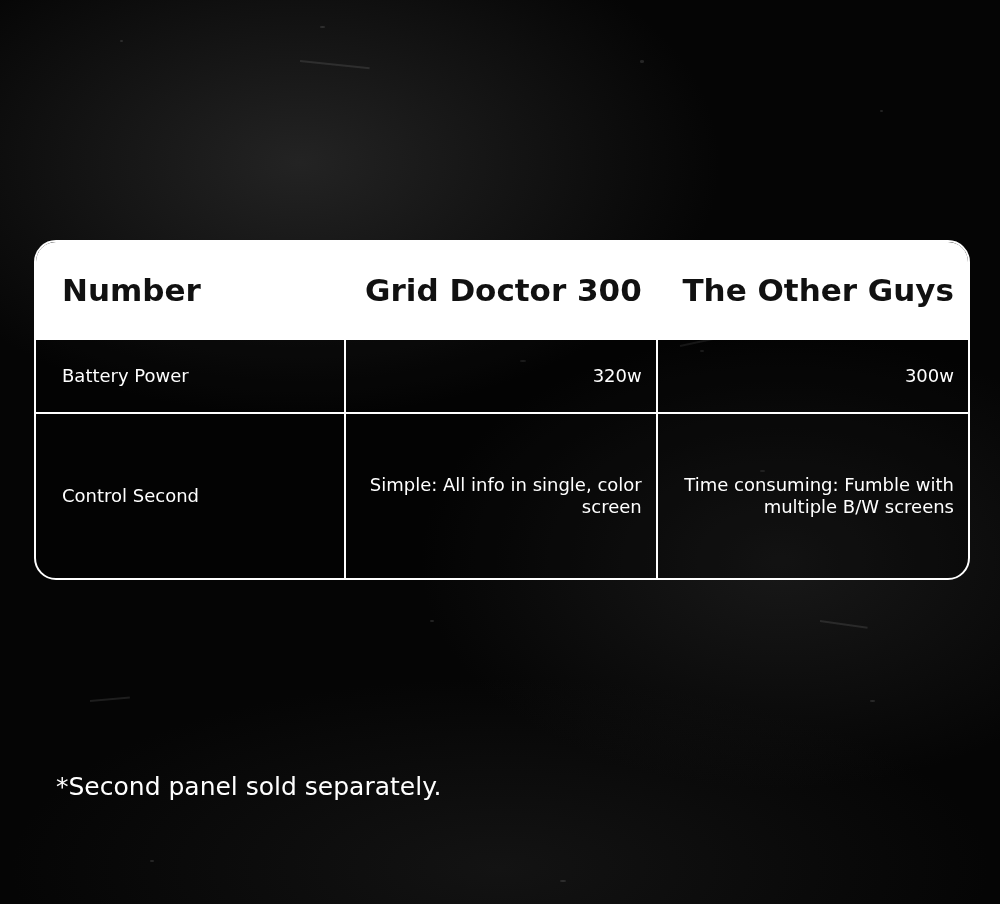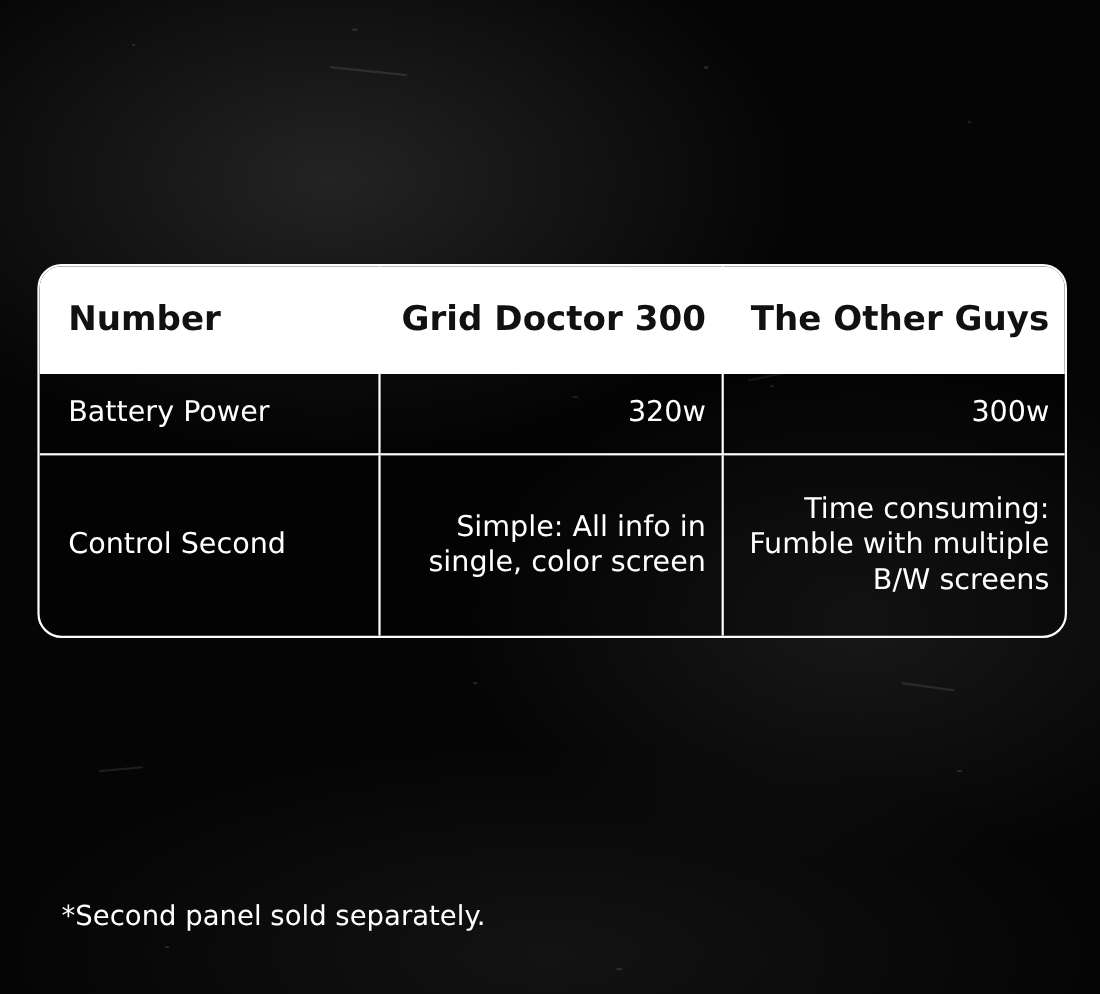--- a/index.html
+++ b/index.html
@@ -124,38 +124,38 @@
   }
   thead th.first {
     text-align: left;
     padding-left: 26px;
   }
 
   tbody td {
     color: #ffffff;
     font-family: "DejaVu Sans", sans-serif;
     font-weight: 400;
-    font-size: 26px;
+    font-size: 18px;
     line-height: 1.22;
     height: 70px;
   }
   tbody td.first {
     text-align: left;
     padding-left: 26px;
   }
   tr.r1 td { height: 72px; }
   tr.r2 td { height: 72px; }
   tr.r3 td { height: 118px; }
   tr.r4 td { height: 164px; }
 
   
   .footnote {
     position: absolute;
     left: 56px;
-    top: 818px;
+    top: 772px;
     font-family: "DejaVu Sans", sans-serif;
     font-size: 25px;
     color: #ffffff;
   }
 </style>
 </head>
 <body>
 
 <div class="page">
 

